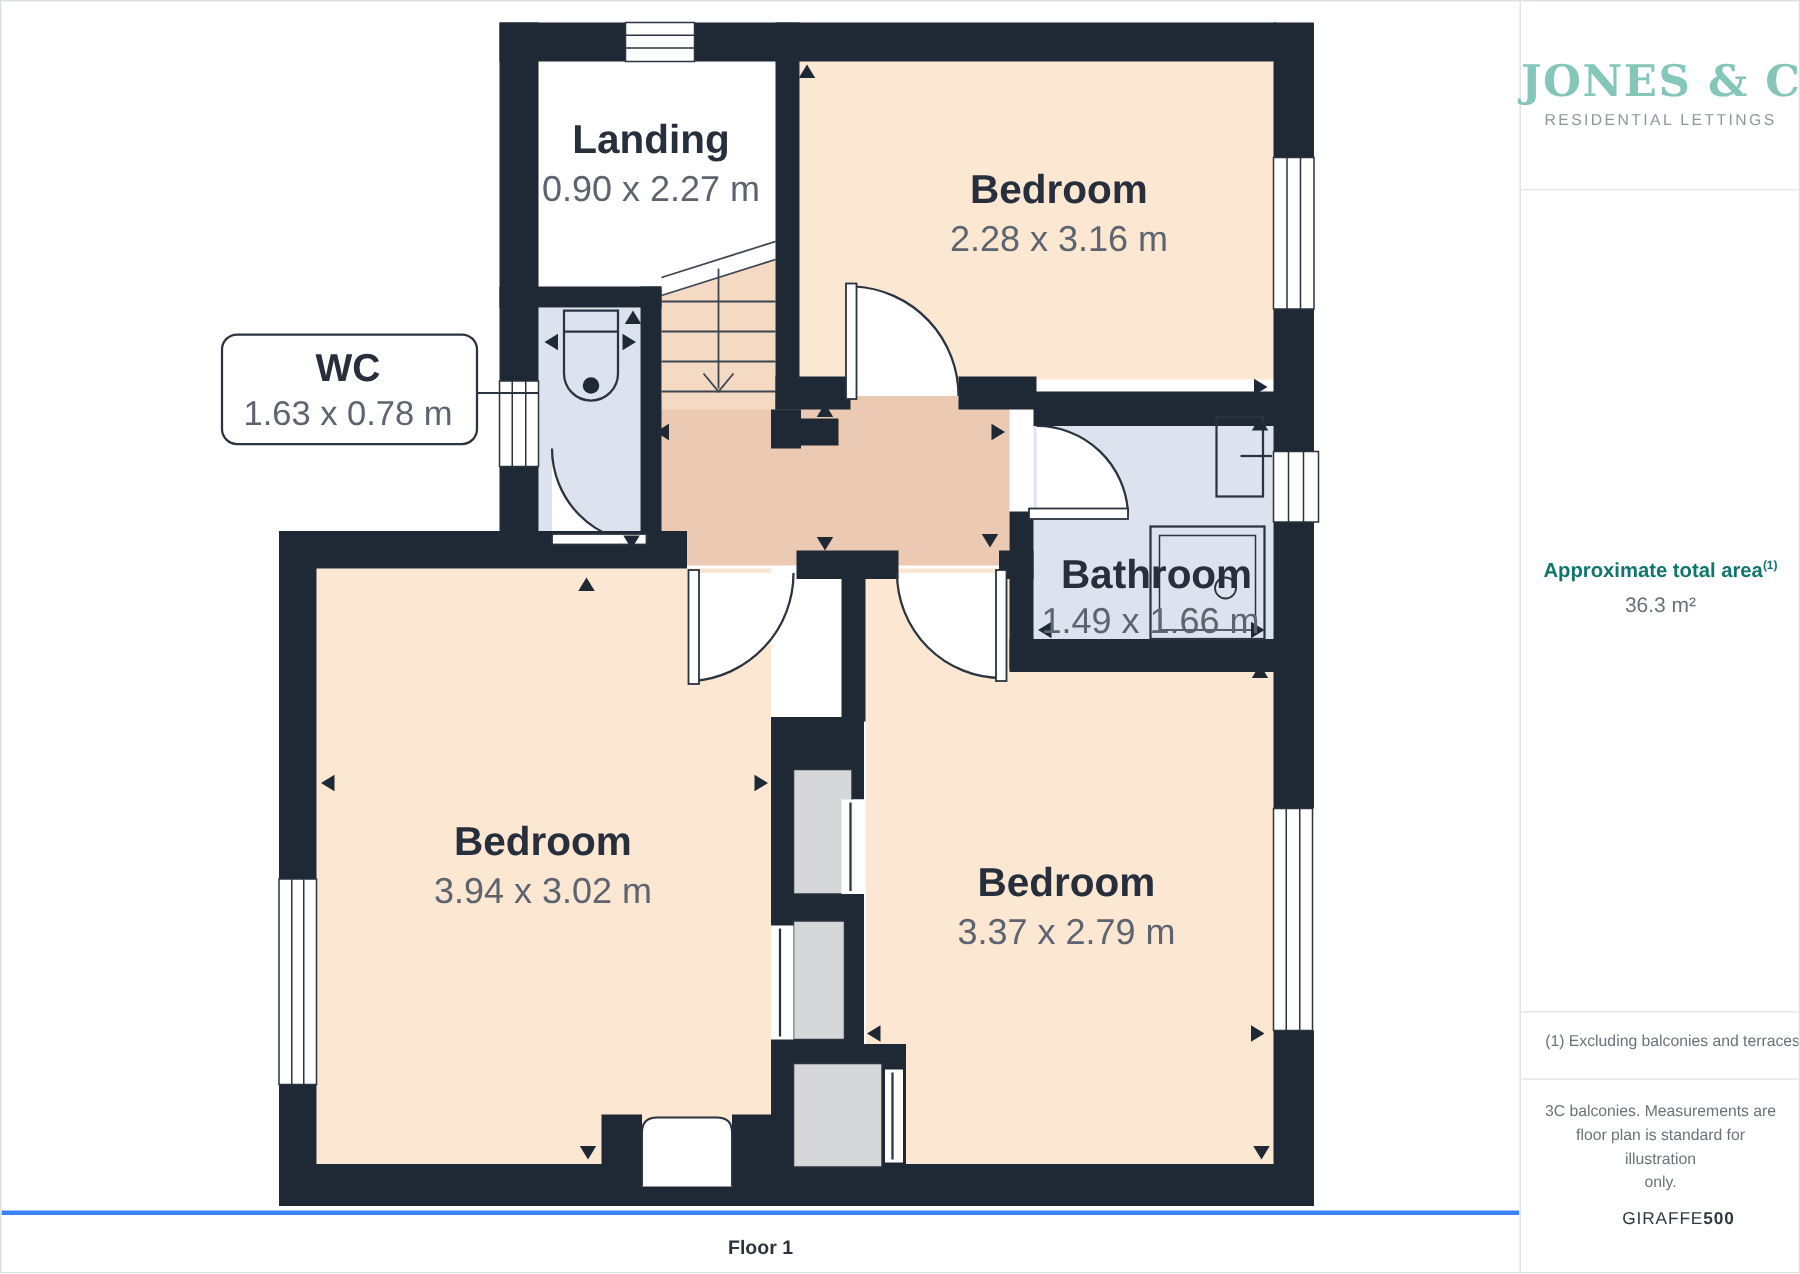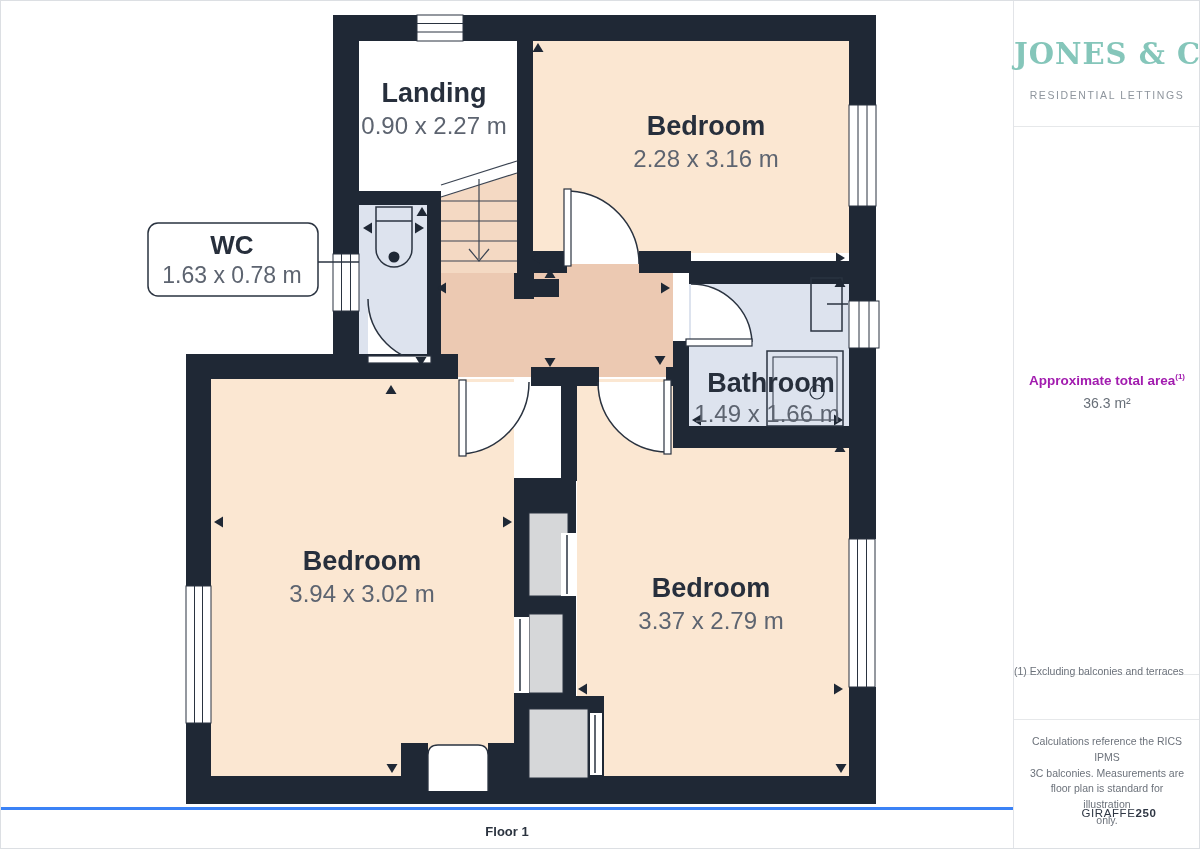--- a/index.html
+++ b/index.html
@@ -22,27 +22,27 @@
   .floor-bar span{font-size:13px;font-weight:bold;color:#2b333f;}
   .sidebar{
     position:absolute;left:1012px;top:0;width:186px;height:847px;
     border-left:1px solid #e2e4e8;background:#fff;
   }
   .logo-block{position:absolute;top:36px;left:0;width:100%;text-align:center;}
   .logo-main{
     font-family:"DejaVu Serif","Liberation Serif",serif;
     font-size:29px;font-weight:bold;letter-spacing:1px;color:#85c6ba;white-space:nowrap;
   }
-  .logo-tag{margin-top:18px;font-size:10.5px;letter-spacing:1.6px;color:#8e959d;}
+  .logo-tag{margin-top:3px;font-size:10.5px;letter-spacing:1.6px;color:#8e959d;}
   .sb-divider{position:absolute;left:0;width:100%;border-top:1px solid #e6e8ea;height:0;}
   .area-block{position:absolute;top:371px;left:0;width:100%;text-align:center;}
-  .area-title{font-size:13.5px;font-weight:bold;color:#a21caf;}
+  .area-title{font-size:13.5px;font-weight:bold;color:#0f766e;}
   .area-title sup{font-size:8px;}
   .area-value{margin-top:7px;font-size:14px;color:#686f78;}
-  .footnote-block{position:absolute;top:664px;left:0;width:100%;text-align:left;
+  .footnote-block{position:absolute;top:687px;left:0;width:100%;text-align:right;
     font-size:10.5px;color:#6c727b;}
   .disclaimer-block{position:absolute;top:733px;left:13px;width:160px;text-align:center;
     font-size:10.5px;color:#6c727b;line-height:1.5;}
   .giraffe{position:absolute;top:806px;left:0;width:100%;text-align:center;
     font-size:11.5px;letter-spacing:0.6px;color:#2f3744;}
   .giraffe .g1{font-weight:normal;padding-left:24px;}
   .giraffe .g2{font-weight:bold;}
 </style>
 </head>
 <body>
@@ -250,24 +250,23 @@
       <div class="area-value">36.3 m²</div>
     </div>
 
     <div class="sb-divider" style="top:673px"></div>
 
     <div class="footnote-block">(1) Excluding balconies and terraces</div>
 
     <div class="sb-divider" style="top:718px"></div>
 
     <div class="disclaimer-block">
-      <div>Calculations reference the RICS IPMS</div>
       <div>3C balconies. Measurements are</div>
       <div>floor plan is standard for illustration</div>
       <div>only.</div>
     </div>
 
     <div class="giraffe">
-      <span class="g1">GIRAFFE</span><span class="g2">250</span>
+      <span class="g1">GIRAFFE</span><span class="g2">500</span>
     </div>
   </aside>
 
 </div>
 
 </body></html>

